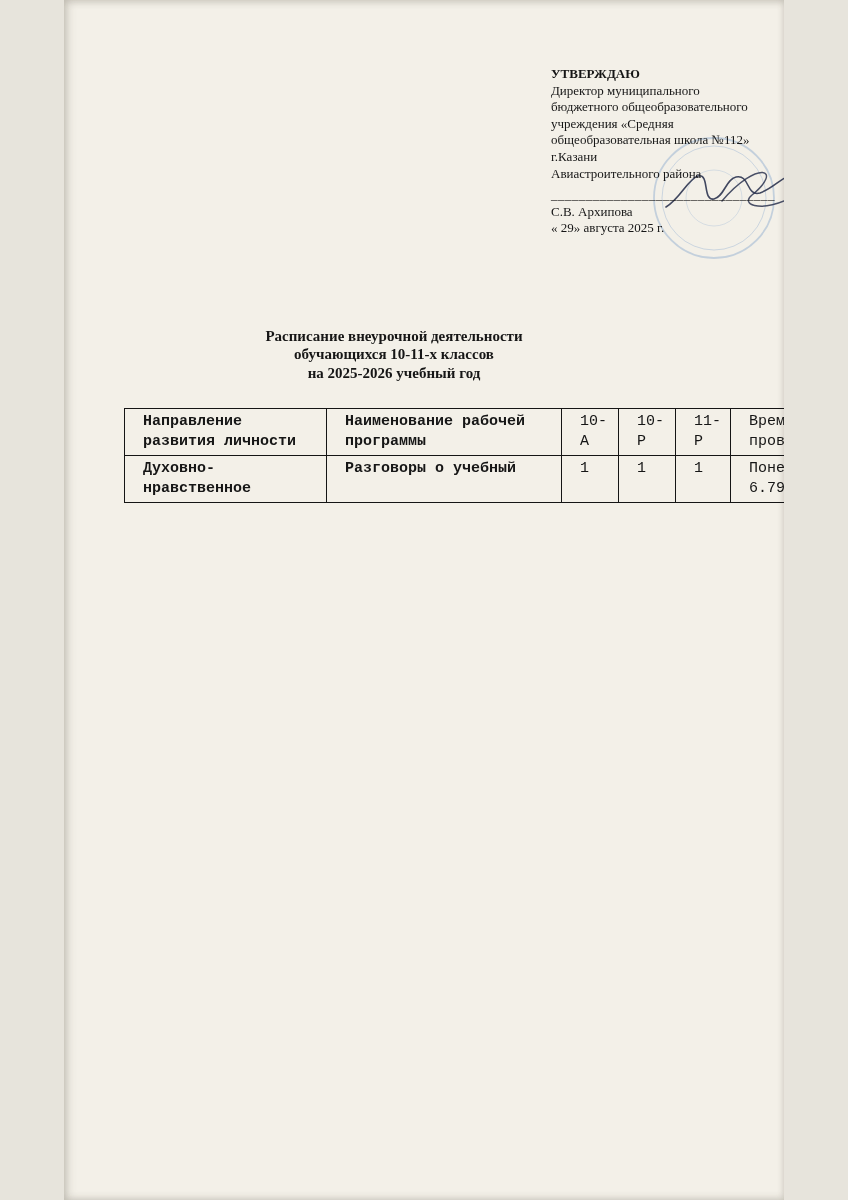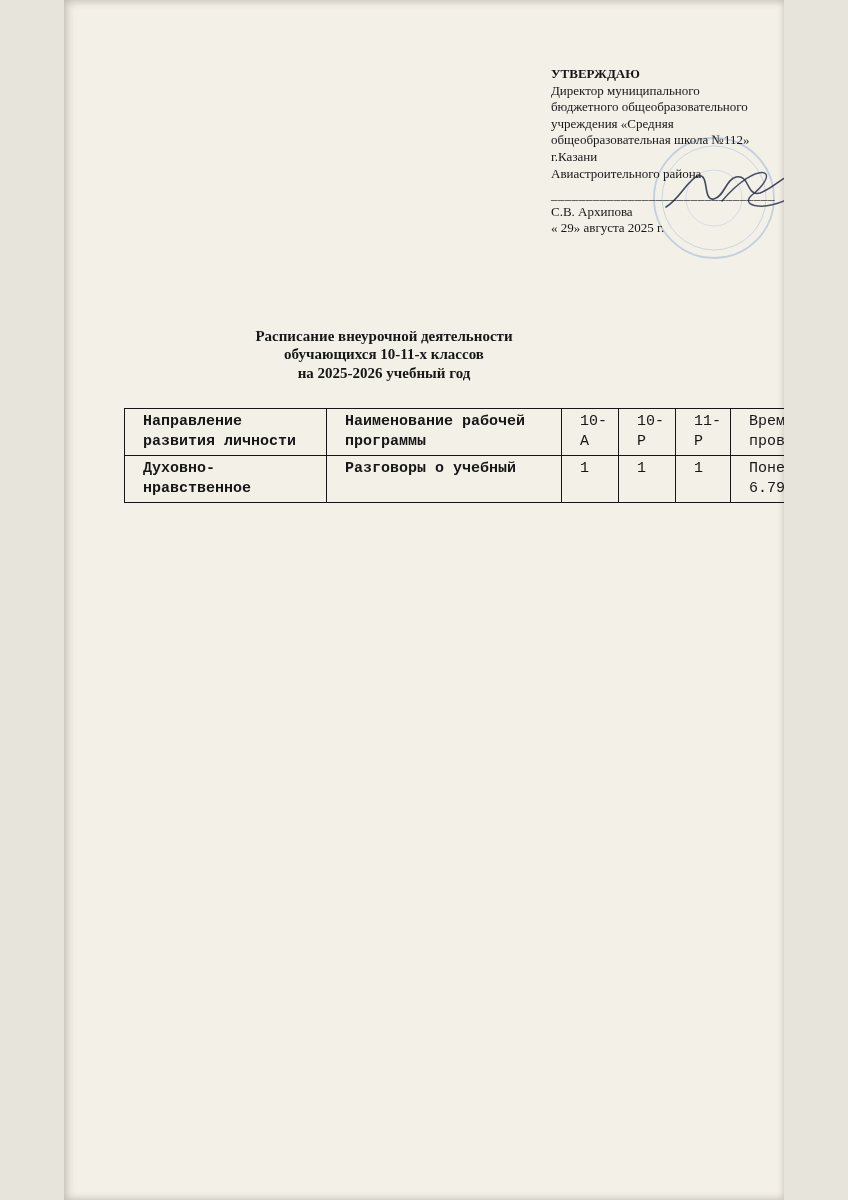--- a/index.html
+++ b/index.html
@@ -27,21 +27,21 @@
   .approval .hdr{font-weight:bold;}
   .approval .rule{margin-top:5px; letter-spacing:.5px; white-space:nowrap;}
 
   
   .stamp{position:absolute; left:570px; top:130px; width:160px; height:140px; pointer-events:none;}
   .sig{position:absolute; left:596px; top:163px; width:150px; height:62px; pointer-events:none;}
 
   
   .title{
     position:absolute;
-    left:155px; top:327px; width:330px;
+    left:165px; top:327px; width:330px;
     text-align:center;
     font-weight:bold;
     font-size:15px; line-height:18.3px;
   }
 
   
   table.sched{
     position:absolute;
     left:60px; top:408px;
     width:756px;

